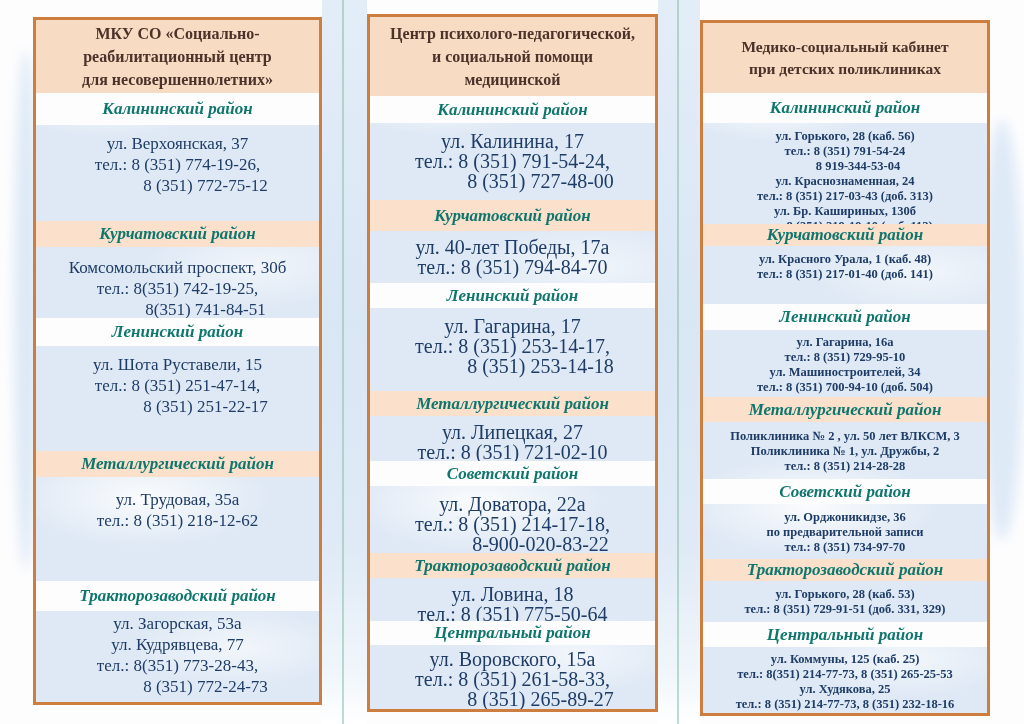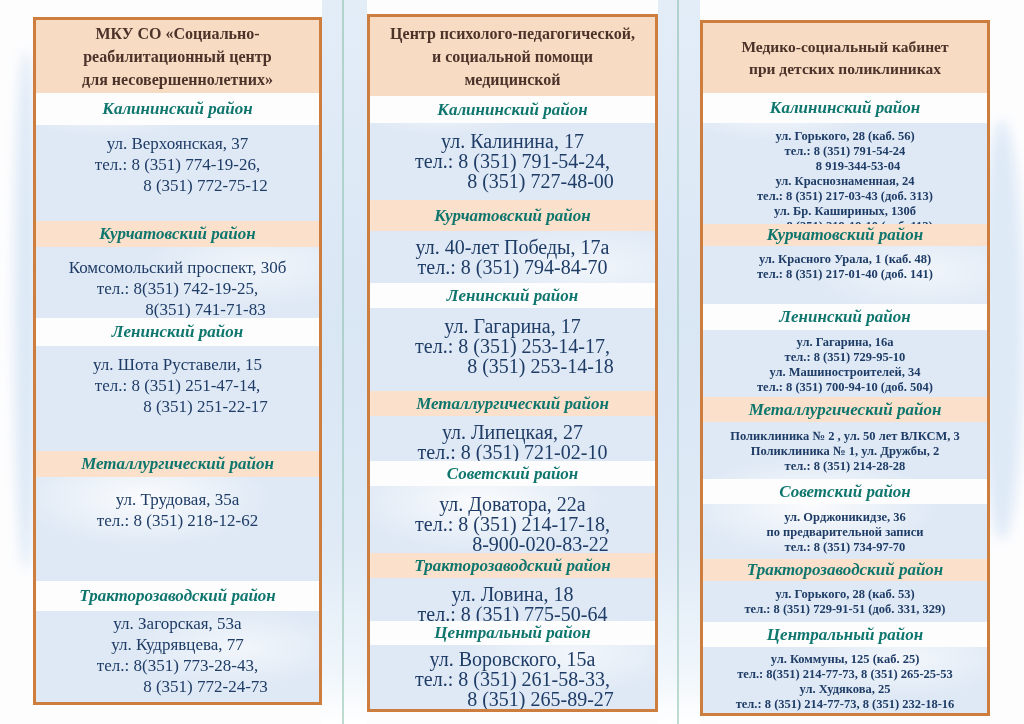--- a/index.html
+++ b/index.html
@@ -84,21 +84,21 @@
       <div class="line">тел.: 8 (351) 774-19-26,</div>
       <div class="line cont">8 (351) 772-75-12</div>
     </div>
 
     <div class="strip peach" style="height:26px;">
       <span>Курчатовский район</span>
     </div>
     <div class="body" style="height:71px;padding-top:10px;">
       <div class="line">Комсомольский проспект, 30б</div>
       <div class="line">тел.: 8(351) 742-19-25,</div>
-      <div class="line cont">8(351) 741-71-83</div>
+      <div class="line cont">8(351) 741-84-51</div>
     </div>
 
     <div class="strip white" style="height:28px;">
       <span>Ленинский район</span>
     </div>
     <div class="body" style="height:105px;padding-top:8px;">
       <div class="line">ул. Шота Руставели, 15</div>
       <div class="line">тел.: 8 (351) 251-47-14,</div>
       <div class="line cont">8 (351) 251-22-17</div>
     </div>

